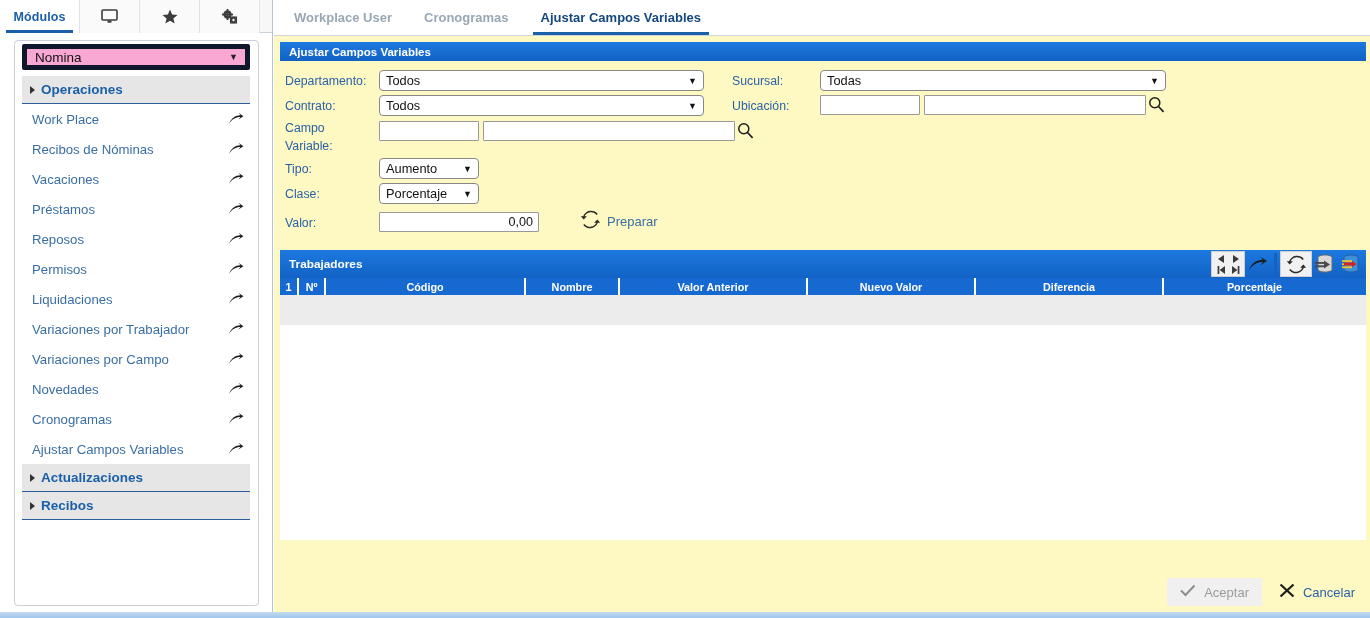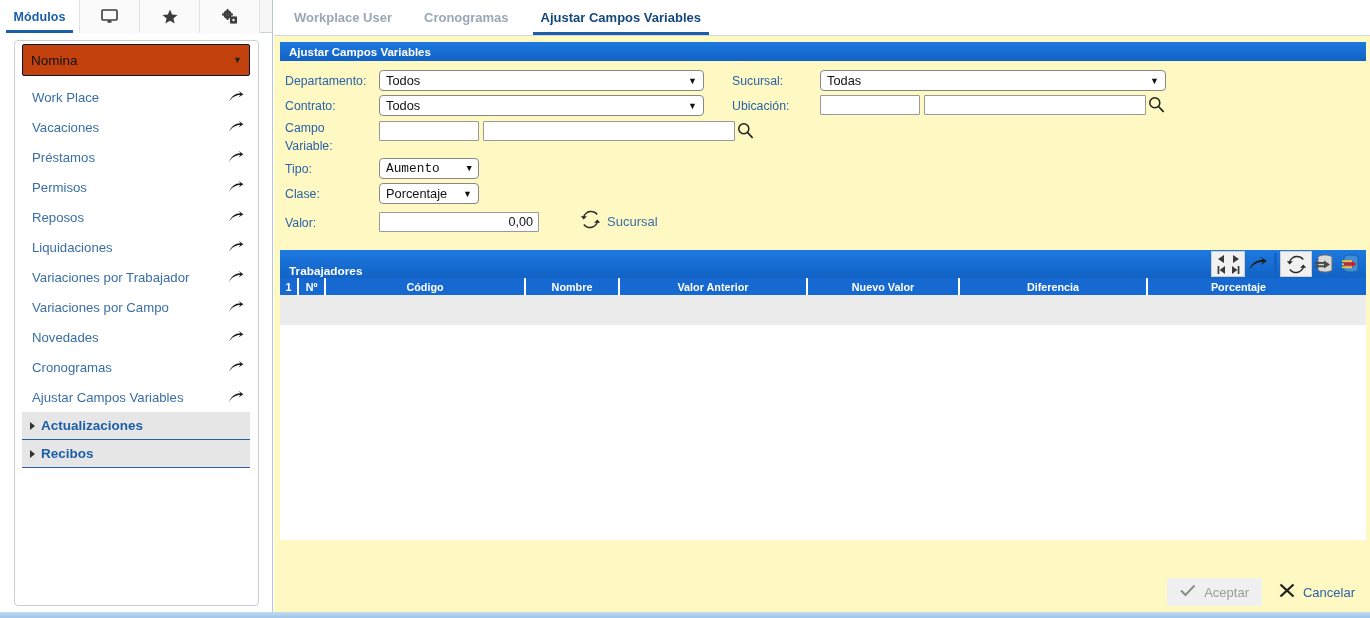--- a/index.html
+++ b/index.html
@@ -48,24 +48,24 @@
   }
   .ltab.first::after {
     content: ""; position: absolute; left: 6px; right: 6px; bottom: 0;
     height: 3px; background: #1b5fa8;
   }
   .ltab svg { display: block; }
 
   .mod-select-wrap { padding: 11px 22px 6px 22px; }
   .mod-select {
     position: relative;
-    height: 32px;
-    border: 1px solid #0f172a;
+    height: 26px;
+    border: 5px solid #0f172a;
     border-radius: 2px;
-    background: #c2410c;
+    background: #f9a8d4;
     display: flex; align-items: center;
     padding: 0 8px;
     font-size: 13.5px; color: #111;
     cursor: pointer;
   }
   .mod-select .caret {
     position: absolute; right: 7px; top: 50%;
     transform: translateY(-50%);
     font-size: 9px; color: #222;
   }
@@ -193,21 +193,21 @@
     cursor: pointer;
   }
   .prep-btn .ptxt { font-size: 13px; color: #3a6ea5; }
 
   
   .grid-wrap { position: relative; margin-top: 4px; }
   .grid-title-bar {
     position: relative;
     height: 28px;
     background: linear-gradient(#1d79e0, #1262c4);
-    display: flex; align-items: flex-end;
+    display: flex; align-items: center;
   }
   .grid-title {
     padding-left: 9px;
     color: #fff; font-size: 11.8px; font-weight: bold;
   }
   .grid-tools {
     position: absolute; right: 2px; top: 0;
     height: 28px;
     display: flex; align-items: center; gap: 0px;
   }
@@ -331,47 +331,57 @@
 
     <div class="mod-select-wrap">
       <div class="mod-select">
         <span>Nomina</span>
         <span class="caret">▼</span>
       </div>
     </div>
 
     <div class="menu">
 
+      <div class="sec-header">
+        <span class="tri"></span>
+        <span class="stxt">Operaciones</span>
+      </div>
 
       <div class="menu-item">
         <span class="mtxt">Work Place</span>
         <span class="arrow"><svg width="16" height="14" viewBox="0 0 16 14">
               <path d="M1 12 C3 6, 8 3, 12.5 3.2 L10.4 0.8 L15.4 4.2 L10.4 7.6 L12.4 5.1 C8.6 4.9, 4 7, 1 12 Z" fill="#1d1d1d"></path>
             </svg></span>
       </div>
       <div class="menu-item">
+        <span class="mtxt">Recibos de Nóminas</span>
+        <span class="arrow"><svg width="16" height="14" viewBox="0 0 16 14">
+              <path d="M1 12 C3 6, 8 3, 12.5 3.2 L10.4 0.8 L15.4 4.2 L10.4 7.6 L12.4 5.1 C8.6 4.9, 4 7, 1 12 Z" fill="#1d1d1d"></path>
+            </svg></span>
+      </div>
+      <div class="menu-item">
         <span class="mtxt">Vacaciones</span>
         <span class="arrow"><svg width="16" height="14" viewBox="0 0 16 14">
               <path d="M1 12 C3 6, 8 3, 12.5 3.2 L10.4 0.8 L15.4 4.2 L10.4 7.6 L12.4 5.1 C8.6 4.9, 4 7, 1 12 Z" fill="#1d1d1d"></path>
             </svg></span>
       </div>
       <div class="menu-item">
         <span class="mtxt">Préstamos</span>
         <span class="arrow"><svg width="16" height="14" viewBox="0 0 16 14">
               <path d="M1 12 C3 6, 8 3, 12.5 3.2 L10.4 0.8 L15.4 4.2 L10.4 7.6 L12.4 5.1 C8.6 4.9, 4 7, 1 12 Z" fill="#1d1d1d"></path>
             </svg></span>
       </div>
       <div class="menu-item">
+        <span class="mtxt">Reposos</span>
+        <span class="arrow"><svg width="16" height="14" viewBox="0 0 16 14">
+              <path d="M1 12 C3 6, 8 3, 12.5 3.2 L10.4 0.8 L15.4 4.2 L10.4 7.6 L12.4 5.1 C8.6 4.9, 4 7, 1 12 Z" fill="#1d1d1d"></path>
+            </svg></span>
+      </div>
+      <div class="menu-item">
         <span class="mtxt">Permisos</span>
-        <span class="arrow"><svg width="16" height="14" viewBox="0 0 16 14">
-              <path d="M1 12 C3 6, 8 3, 12.5 3.2 L10.4 0.8 L15.4 4.2 L10.4 7.6 L12.4 5.1 C8.6 4.9, 4 7, 1 12 Z" fill="#1d1d1d"></path>
-            </svg></span>
-      </div>
-      <div class="menu-item">
-        <span class="mtxt">Reposos</span>
         <span class="arrow"><svg width="16" height="14" viewBox="0 0 16 14">
               <path d="M1 12 C3 6, 8 3, 12.5 3.2 L10.4 0.8 L15.4 4.2 L10.4 7.6 L12.4 5.1 C8.6 4.9, 4 7, 1 12 Z" fill="#1d1d1d"></path>
             </svg></span>
       </div>
       <div class="menu-item">
         <span class="mtxt">Liquidaciones</span>
         <span class="arrow"><svg width="16" height="14" viewBox="0 0 16 14">
               <path d="M1 12 C3 6, 8 3, 12.5 3.2 L10.4 0.8 L15.4 4.2 L10.4 7.6 L12.4 5.1 C8.6 4.9, 4 7, 1 12 Z" fill="#1d1d1d"></path>
             </svg></span>
       </div>
@@ -479,21 +489,21 @@
           <span></span>
         </div>
         <span class="srch-ico" style="left:457px; top:61px;">
           <svg width="17" height="17" viewBox="0 0 17 17">
               <circle cx="6.8" cy="6.8" r="5" fill="none" stroke="#1d1d1d" stroke-width="1.5"></circle>
               <line x1="10.5" y1="10.5" x2="15.6" y2="15.8" stroke="#1d1d1d" stroke-width="1.7"></line>
             </svg>
         </span>
 
         <span class="flabel" style="left:5px; top:101px;">Tipo:</span>
-        <div class="sel" style="left:99px; top:97px; width:100px;font-family:Liberation Mono, monospace;">
+        <div class="sel" style="left:99px; top:97px; width:100px;">
           <span>Aumento</span>
           <span class="caret">▼</span>
         </div>
 
         <span class="flabel" style="left:5px; top:126px;">Clase:</span>
         <div class="sel" style="left:99px; top:122px; width:100px;">
           <span>Porcentaje</span>
           <span class="caret">▼</span>
         </div>
 
@@ -501,21 +511,21 @@
         <div class="inp num" style="left:99px; top:151px; width:160px;">
           <span>0,00</span>
         </div>
         <div class="prep-btn" style="left:301px; top:149px;">
           <span>
             <svg width="19" height="19" viewBox="0 0 19 19">
               <path d="M15.6 5.0 A7 7 0 0 0 3.6 6.2 L5.9 6.2 L2.6 9.6 L-0.2 6.2 L2.1 6.2 A8.6 8.6 0 0 1 16.8 4.0 Z" fill="#2b2b2b"></path>
               <path d="M3.4 14.0 A7 7 0 0 0 15.4 12.8 L13.1 12.8 L16.4 9.4 L19.2 12.8 L16.9 12.8 A8.6 8.6 0 0 1 2.2 15.0 Z" fill="#2b2b2b"></path>
             </svg>
           </span>
-          <span class="ptxt">Sucursal</span>
+          <span class="ptxt">Preparar</span>
         </div>
       </div>
 
       <div class="grid-wrap">
 
         <div class="grid-title-bar">
           <span class="grid-title">Trabajadores</span>
 
           <div class="grid-tools">
             <div class="tool-grp">
@@ -571,21 +581,21 @@
             </div>
           </div>
         </div>
 
         <div class="grid-head">
           <div class="gh" style="width:19px;">1</div>
           <div class="gh" style="width:27px;">Nº</div>
           <div class="gh" style="width:200px;">Código</div>
           <div class="gh" style="width:94px;">Nombre</div>
           <div class="gh" style="width:188px;">Valor Anterior</div>
-          <div class="gh" style="width:152px;">Nuevo Valor</div>
+          <div class="gh" style="width:168px;">Nuevo Valor</div>
           <div class="gh" style="width:188px;">Diferencia</div>
           <div class="gh" style="width:181px;border-right:none;">Porcentaje</div>
         </div>
 
         <div class="grid-body"></div>
         <div class="grid-rest"></div>
       </div>
 
       <div class="footer">
         <div class="btn accept">

